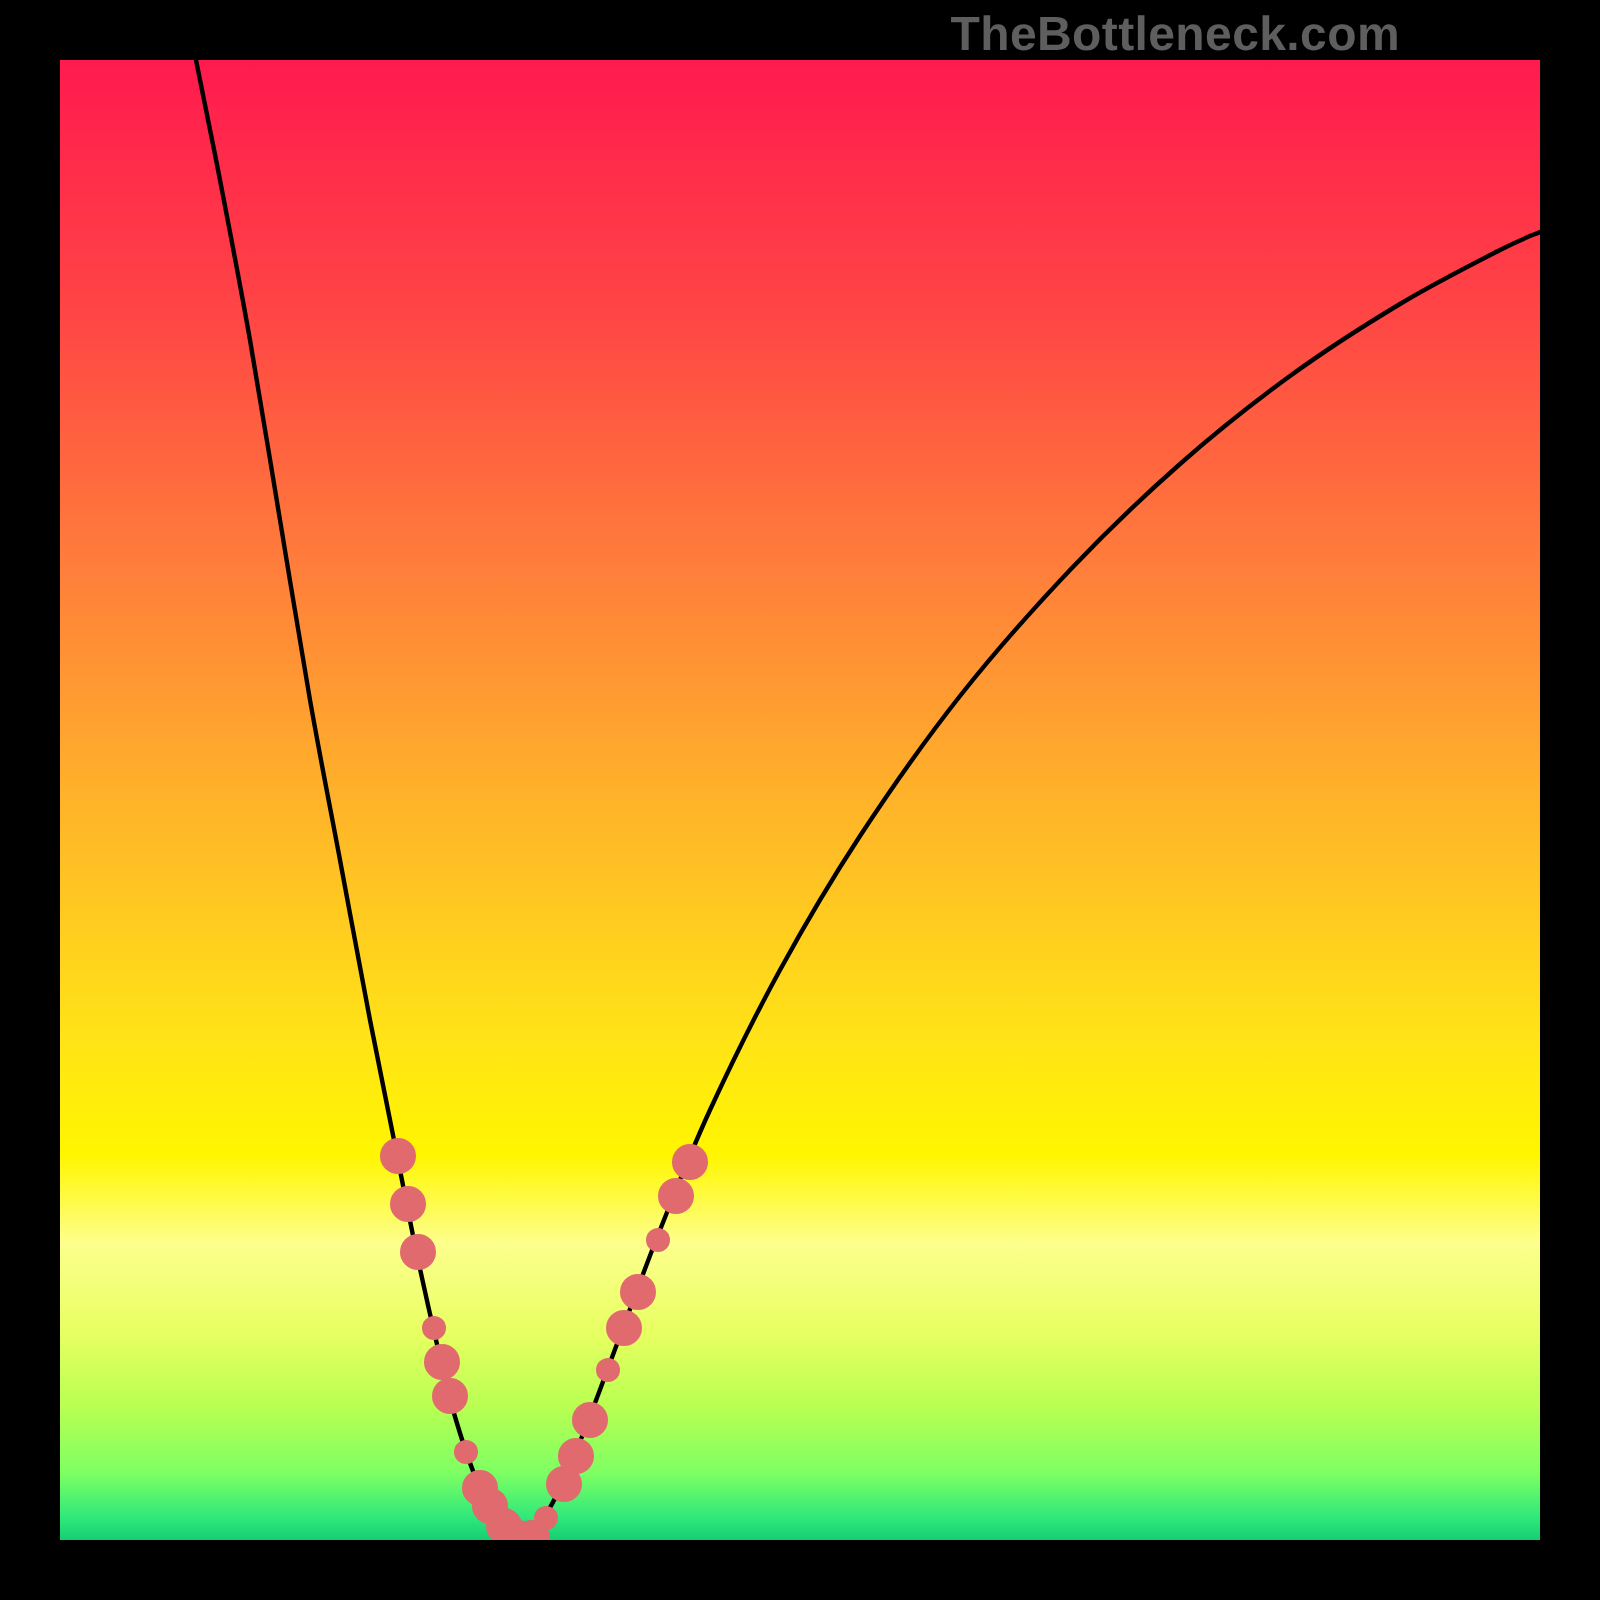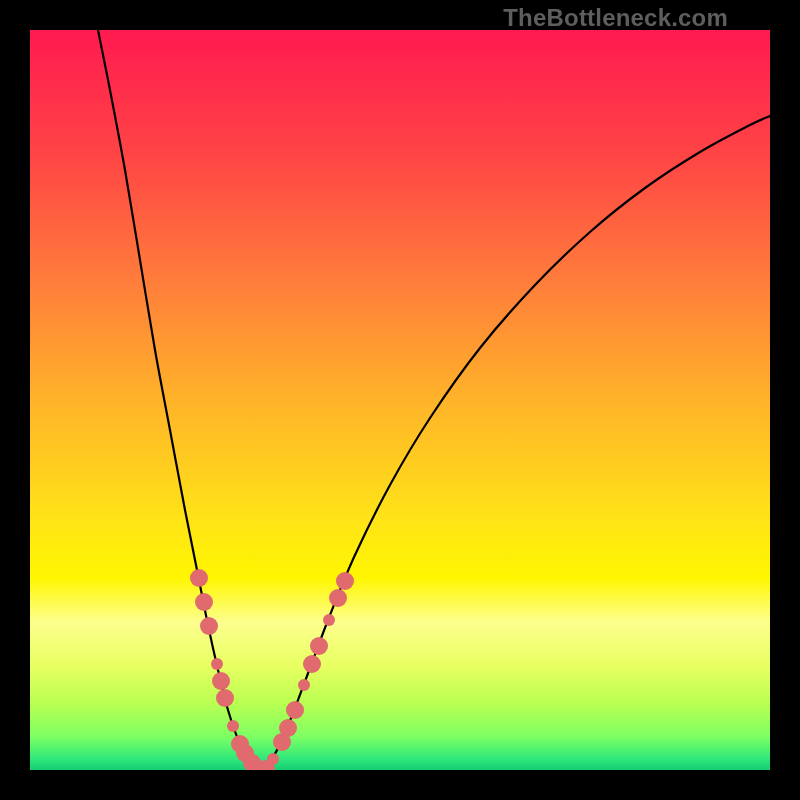--- a/index.html
+++ b/index.html
@@ -9,21 +9,20 @@
     height: 800px;
     overflow: hidden;
     background: #000;
     font-family: Arial, Helvetica, sans-serif;
   }
   .frame {
     position: relative;
     width: 712px;
     height: 800px;
     background: #000;
-    padding-left: 28px;
   }
   .plot-area {
     position: absolute;
     left: 30px;
     top: 30px;
     width: 740px;
     height: 740px;
     overflow: hidden;
   }
   .gradient {

